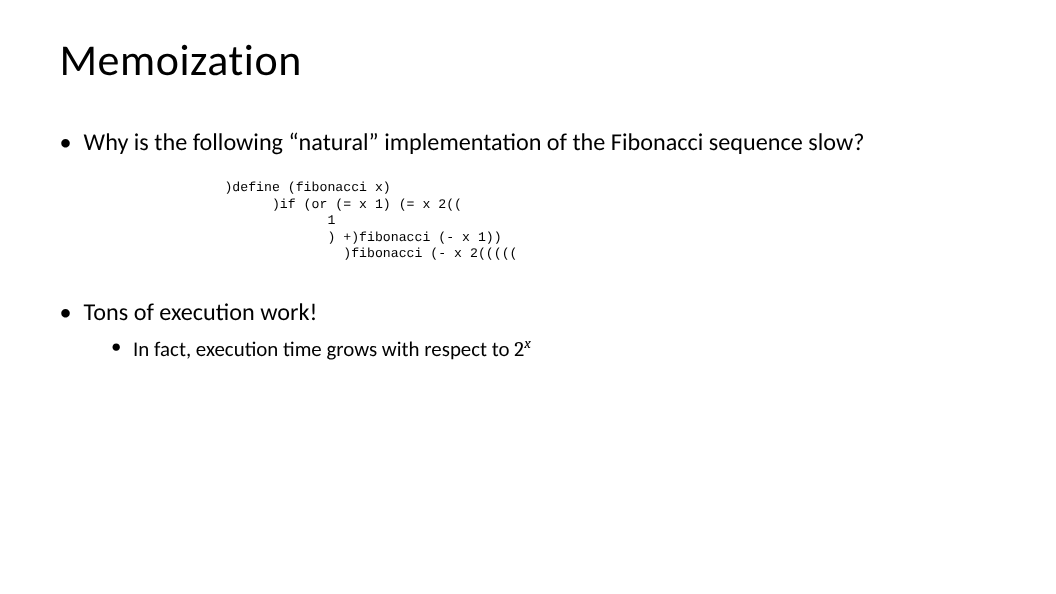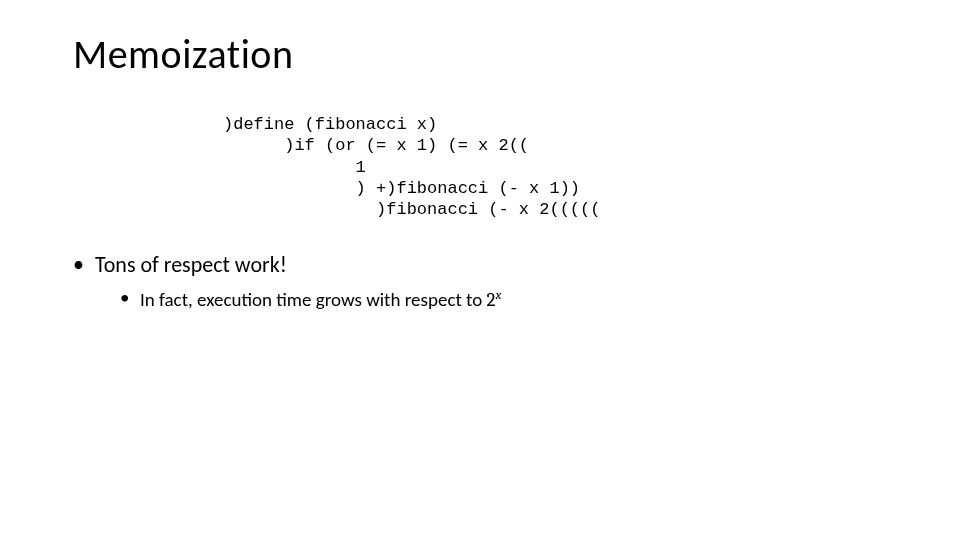--- a/index.html
+++ b/index.html
@@ -9,21 +9,21 @@
     height: 540px;
     background: #ffffff;
     font-family: Calibri, "Segoe UI", Arial, sans-serif;
     color: #000000;
   }
   .slide {
     width: 960px;
     height: 500px;
     position: relative;
     box-sizing: border-box;
-    padding: 30px 55px 20px 73px;
+    padding: 30px 55px 20px 54px;
   }
   .title {
     font-size: 40px;
     font-weight: 400;
     color: #000000;
     margin: 0 0 35px 0;
     letter-spacing: 0.5px;
   }
   ul.outer {
     list-style: none;
@@ -62,51 +62,56 @@
   ul.inner > li::before {
     content: "•";
     position: absolute;
     left: 0;
     top: 0;
     font-size: 19px;
     color: #000000;
   }
   .code-block {
     font-family: "Courier New", Courier, monospace;
-    font-size: 17px;
+    font-size: 12px;
     line-height: 1.25;
     white-space: pre;
     color: #000000;
     margin: 20px 0 30px 150px;
     font-weight: 400;
   }
   .expo {
     font-family: "Cambria Math", Cambria, serif;
   }
   .expo sup {
     font-size: 0.7em;
     font-style: italic;
   }
 </style>
 </head>
 <body>
 
 <div class="slide">
   <h1 class="title">Memoization</h1>
 
+  <ul class="outer">
+    <li>
+      <span>Why is the following “natural” implementation of the Fibonacci sequence slow?</span>
+    </li>
+  </ul>
 
   <div class="code-block">)define (fibonacci x)
       )if (or (= x 1) (= x 2((
              1
              ) +)fibonacci (- x 1))
                )fibonacci (- x 2(((((</div>
 
   <ul class="outer">
     <li>
-      <span>Tons of respect work!</span>
+      <span>Tons of execution work!</span>
       <ul class="inner">
         <li>
           <span>In fact, execution time grows with respect to </span><span class="expo"><span>2</span><sup>x</sup></span>
         </li>
       </ul>
     </li>
   </ul>
 </div>
 
 </body></html>

